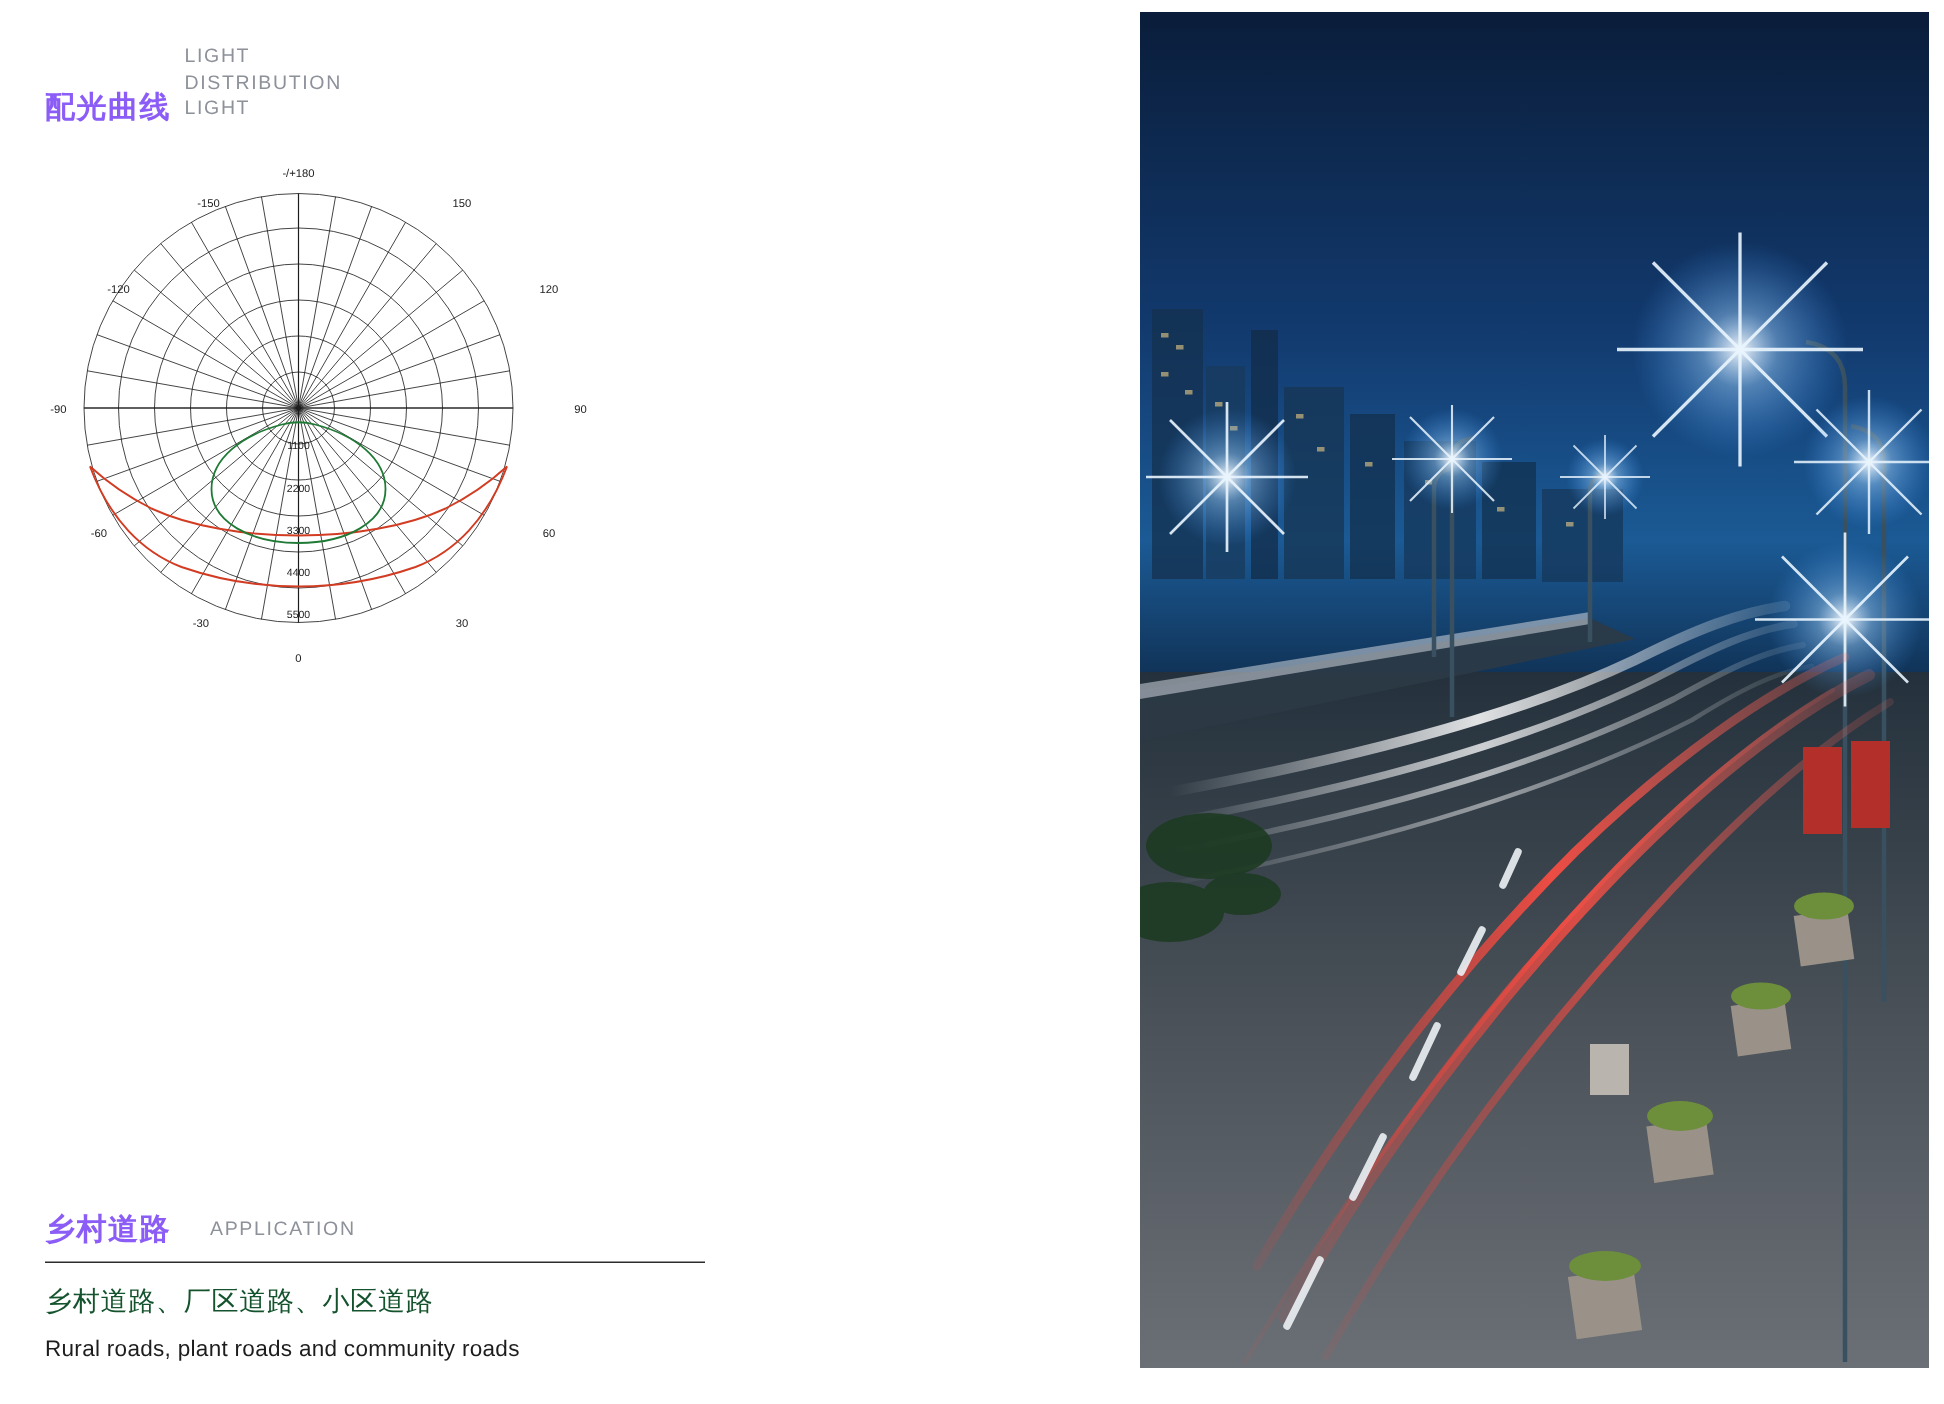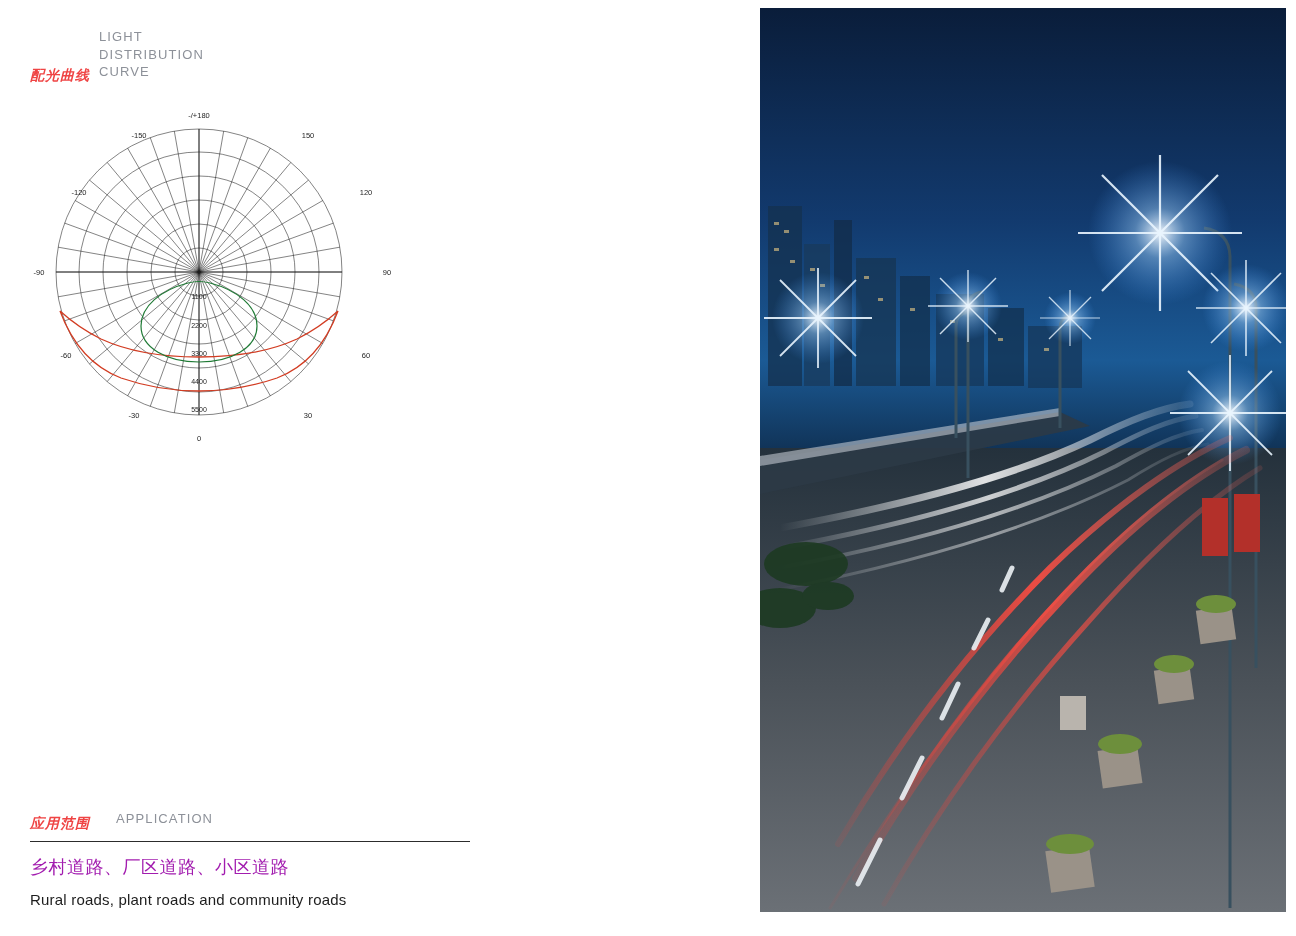--- a/index.html
+++ b/index.html
@@ -8,39 +8,38 @@
     font-family:"Liberation Sans", sans-serif;
     position:relative;overflow:hidden;
   }
   .page{position:absolute;inset:0;}
 
   
   .left-col{position:absolute;left:0;top:0;width:760px;height:936px;}
 
   .section-head{position:absolute;display:flex;align-items:flex-end;}
   .sh-cn{
-    color:#ef4444;font-size:14px;font-weight:bold;letter-spacing:1px;
+    color:#8b5cf6;font-size:20px;font-weight:bold;letter-spacing:1px;
     line-height:1;
-    font-style:italic;
   }
   .sh-en{
     color:#8d9199;font-size:13px;letter-spacing:1.1px;line-height:1.35;
     margin-left:9px;margin-bottom:1px;max-width:120px;
   }
 
   #head-curve{left:30px;top:28px;}
   #head-app{left:30px;top:810px;}
 
   .rule{
     position:absolute;left:30px;top:841px;width:440px;height:1px;
     background:#2c2c2c;
   }
 
   .app-cn{
-    position:absolute;left:30px;top:855px;font-size:18px;color:#a21caf;
+    position:absolute;left:30px;top:855px;font-size:18px;color:#14532d;
     letter-spacing:0.5px;
   }
   .app-en{
     position:absolute;left:30px;top:891px;font-size:15px;color:#1d1d1d;
     letter-spacing:0.2px;
   }
 
   
   .polar-wrap{position:absolute;left:21px;top:100px;width:400px;height:360px;}
   .polar-wrap svg{display:block;}
@@ -58,21 +57,21 @@
 <body>
 
 <div class="page">
 
   <div class="left-col">
 
     <div class="section-head" id="head-curve">
       <div class="sh-cn">配光曲线</div>
       <div class="sh-en">
         <div>LIGHT</div>
-        <div>DISTRIBUTION CURVE</div>
+        <div>DISTRIBUTION LIGHT</div>
       </div>
     </div>
 
     <div class="polar-wrap">
       <svg width="400" height="360" viewBox="0 0 400 360">
         <defs>
           <clipPath id="upperclip">
             <rect x="0" y="0" width="400" height="172"></rect>
           </clipPath>
           <clipPath id="lowerclip">
@@ -173,21 +172,21 @@
                  C 210 262, 236 248, 236 226
                  C 236 206, 216 190, 189 183
                  C 185 182, 181 181.5, 178 181.5
                  C 175 181.5, 171 182, 167 183 Z"></path>
 
         <circle cx="178" cy="172" r="1.6" fill="#1d1d1d"></circle>
       </svg>
     </div>
 
     <div class="section-head" id="head-app">
-      <div class="sh-cn">应用范围</div>
+      <div class="sh-cn">乡村道路</div>
       <div class="sh-en" style="margin-left:26px;margin-bottom:2px;">APPLICATION</div>
     </div>
 
     <div class="rule"></div>
 
     <div class="app-cn">乡村道路、厂区道路、小区道路</div>
     <div class="app-en">Rural roads, plant roads and community roads</div>
   </div>
 
   <div class="photo">

